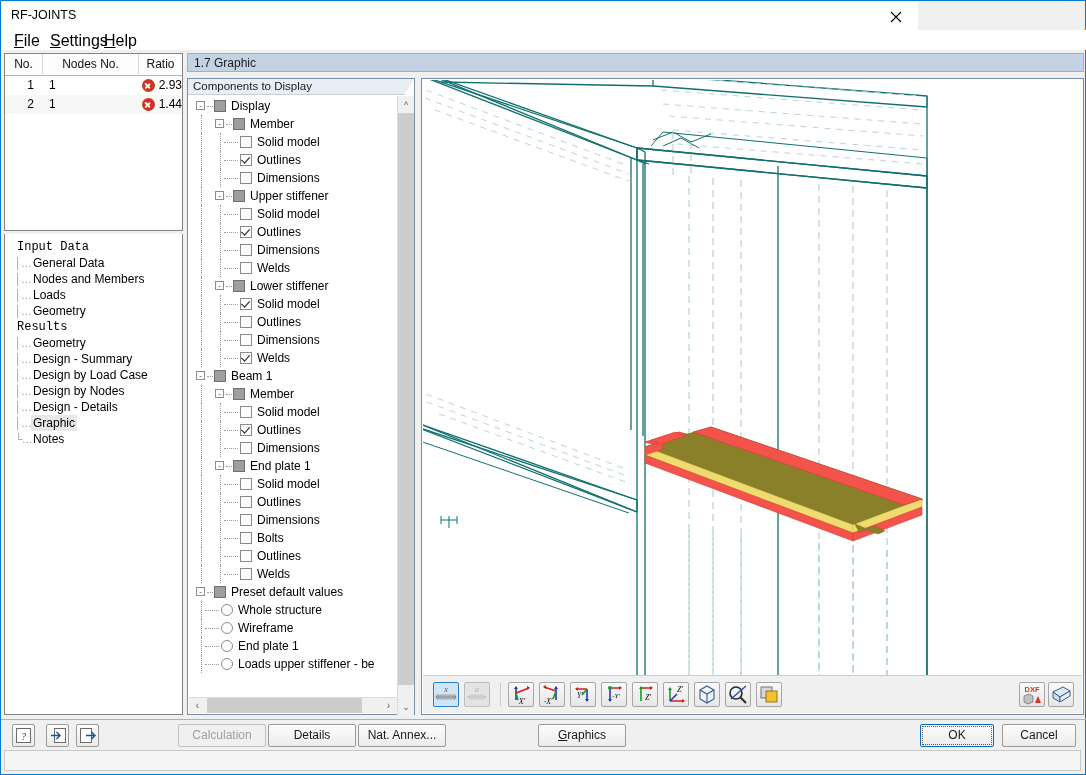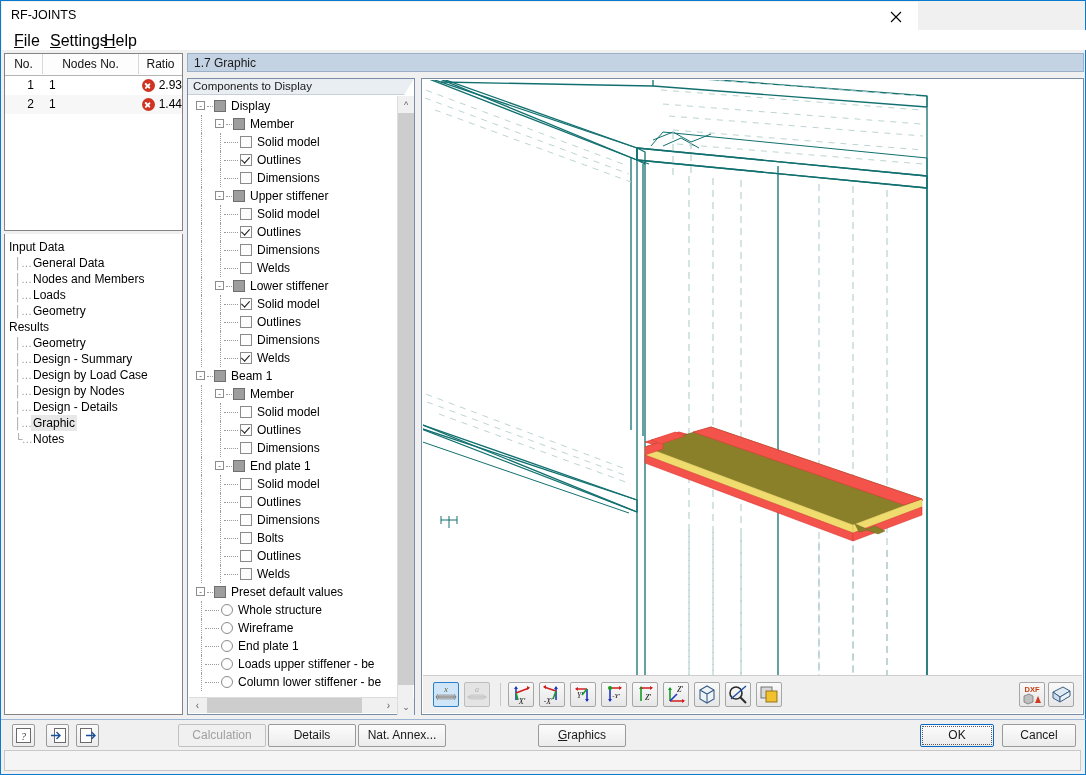--- a/index.html
+++ b/index.html
@@ -84,21 +84,21 @@
   .ratio-wrap{position:relative;display:inline-block;padding-left:0;}
 
   
   .left-nav{
     position:absolute;left:3px;top:233px;width:179px;height:481px;
     background:#ffffff;border:1px solid #848484;border-top:none;
     box-sizing:border-box;overflow:hidden;
   }
   .nav-group{
     position:relative;height:16px;line-height:16px;
-    padding-left:4px;font-size:12px;color:#000;
+    padding-left:12px;font-size:12px;color:#000;font-family:Liberation Mono, monospace;
   }
   .nav-leaf{
     position:relative;height:16px;line-height:16px;
     padding-left:26px;font-size:12px;color:#000;cursor:default;
   }
   .nav-leaf .dash{
     position:absolute;left:10px;top:0;width:14px;height:16px;
     color:#9a9a9a;font-size:11px;line-height:16px;letter-spacing:-1px;
   }
   .nav-leaf .txt{display:inline-block;padding:0 2px;}
@@ -562,26 +562,20 @@
               <span class="telb" style="left: 13px; width: 14px;"></span>
               <span class="tradio" style="left: 29px;"></span>
               <span class="tlabel" style="left: 46px;">End plate 1</span>
             </div>
             <div class="tnode">
               <span class="guide" style="left: 9px;"></span>
               <span class="telb" style="left: 13px; width: 14px;"></span>
               <span class="tradio" style="left: 29px;"></span>
               <span class="tlabel" style="left: 46px;">Loads upper stiffener - be</span>
             </div>
-            <div class="tnode">
-              <span class="guide" style="left: 9px;"></span>
-              <span class="telb" style="left: 13px; width: 14px;"></span>
-              <span class="tradio" style="left: 29px;"></span>
-              <span class="tlabel" style="left: 46px;">Column lower stiffener - be</span>
-            </div>
           </div>
       </div>
 
       <div class="vsb">
         <div class="arw up">^</div>
         <div class="thumb" style="top:17px;height:572px;"></div>
         <div class="arw dn">⌄</div>
       </div>
 
       <div class="hsb">

